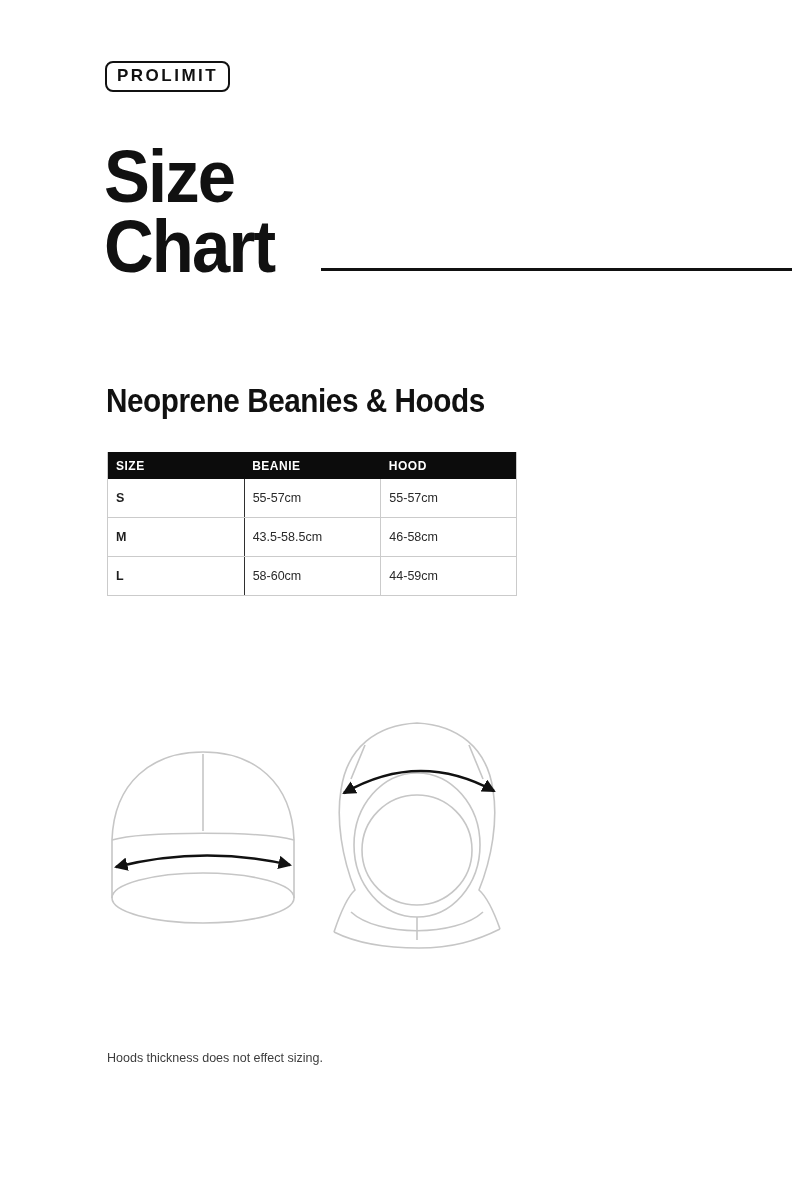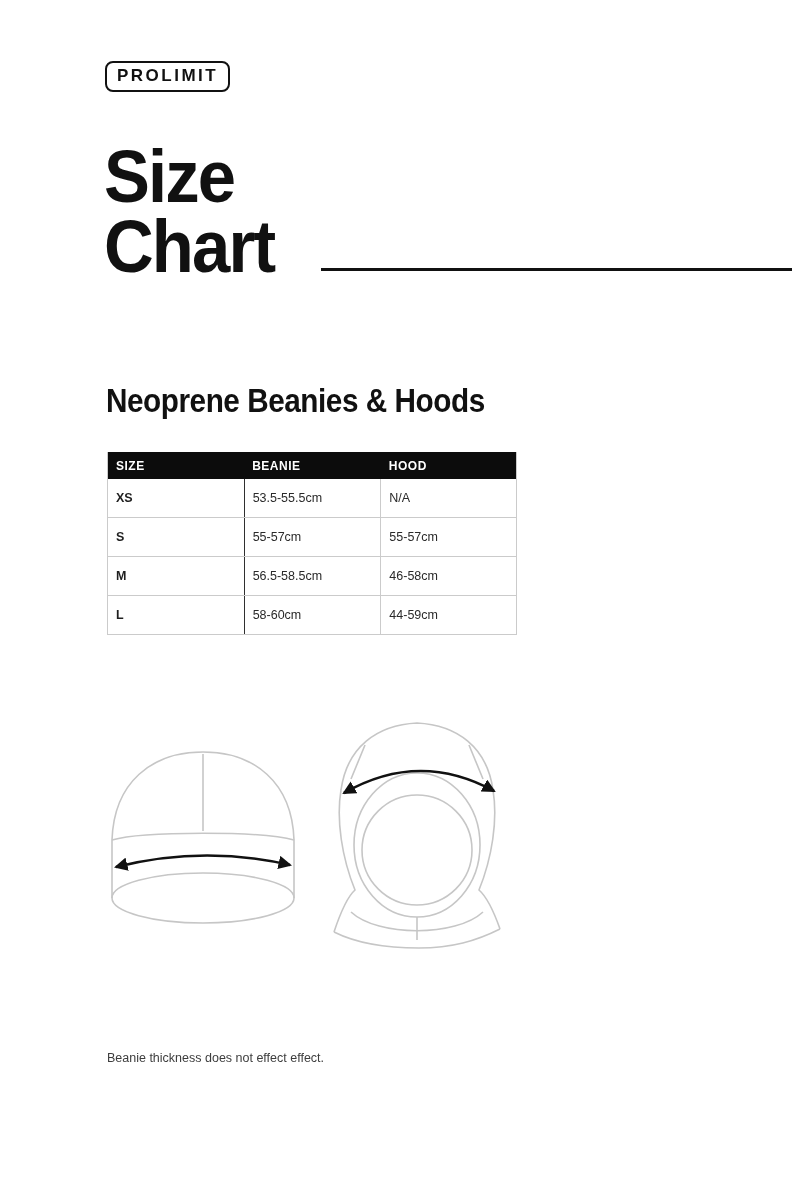--- a/index.html
+++ b/index.html
@@ -105,32 +105,27 @@
       </colgroup>
     <thead>
       <tr>
         <th>SIZE</th>
         <th>BEANIE</th>
         <th>HOOD</th>
       </tr>
     </thead>
     <tbody>
       <tr>
-        <td class="c-size">XS</td>
-        <td class="c-beanie">53.5-55.5cm</td>
-        <td class="c-hood">N/A</td>
-      </tr>
-      <tr>
         <td class="c-size">S</td>
         <td class="c-beanie">55-57cm</td>
         <td class="c-hood">55-57cm</td>
       </tr>
       <tr>
         <td class="c-size">M</td>
-        <td class="c-beanie">56.5-58.5cm</td>
+        <td class="c-beanie">43.5-58.5cm</td>
         <td class="c-hood">46-58cm</td>
       </tr>
       <tr>
         <td class="c-size">L</td>
         <td class="c-beanie">58-60cm</td>
         <td class="c-hood">44-59cm</td>
       </tr>
     </tbody>
   </table>
 
@@ -163,15 +158,15 @@
       <path d="M317 745 L303 779"></path>
       <path d="M421 745 L435 779"></path>
       <ellipse cx="369" cy="845" rx="63" ry="72"></ellipse>
       <ellipse cx="369" cy="850" rx="55" ry="55"></ellipse>
       <path d="M303 912 C330 937 408 937 435 912"></path>
       <path d="M369 917 L369 940"></path>
     </g>
     <path d="M296 793 Q371 750 446 791" fill="none" stroke="#111111" stroke-width="2.6" marker-start="url(#ahH)" marker-end="url(#ahH)"></path>
   </svg>
 
-  <div class="footnote">Beanie thickness does not effect effect.</div>
+  <div class="footnote">Hoods thickness does not effect sizing.</div>
 
 </div>
 
 </body></html>

